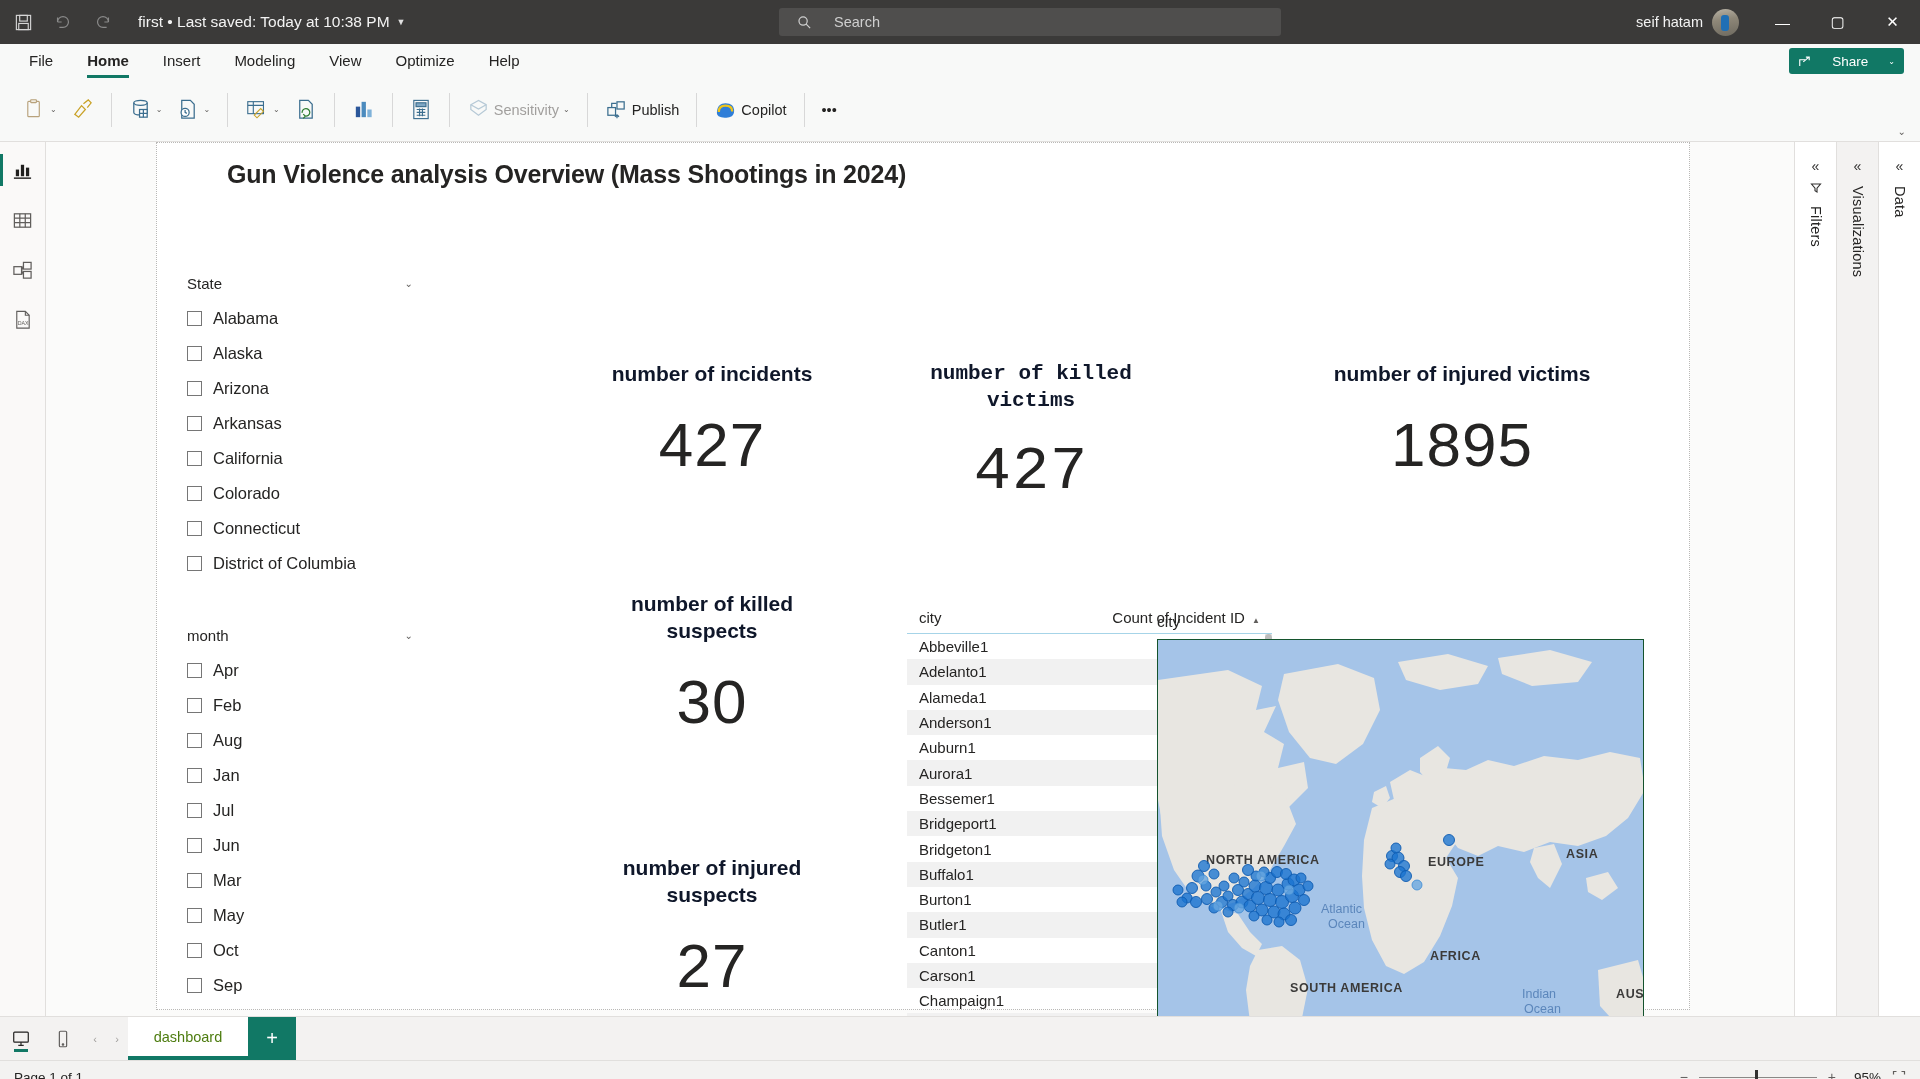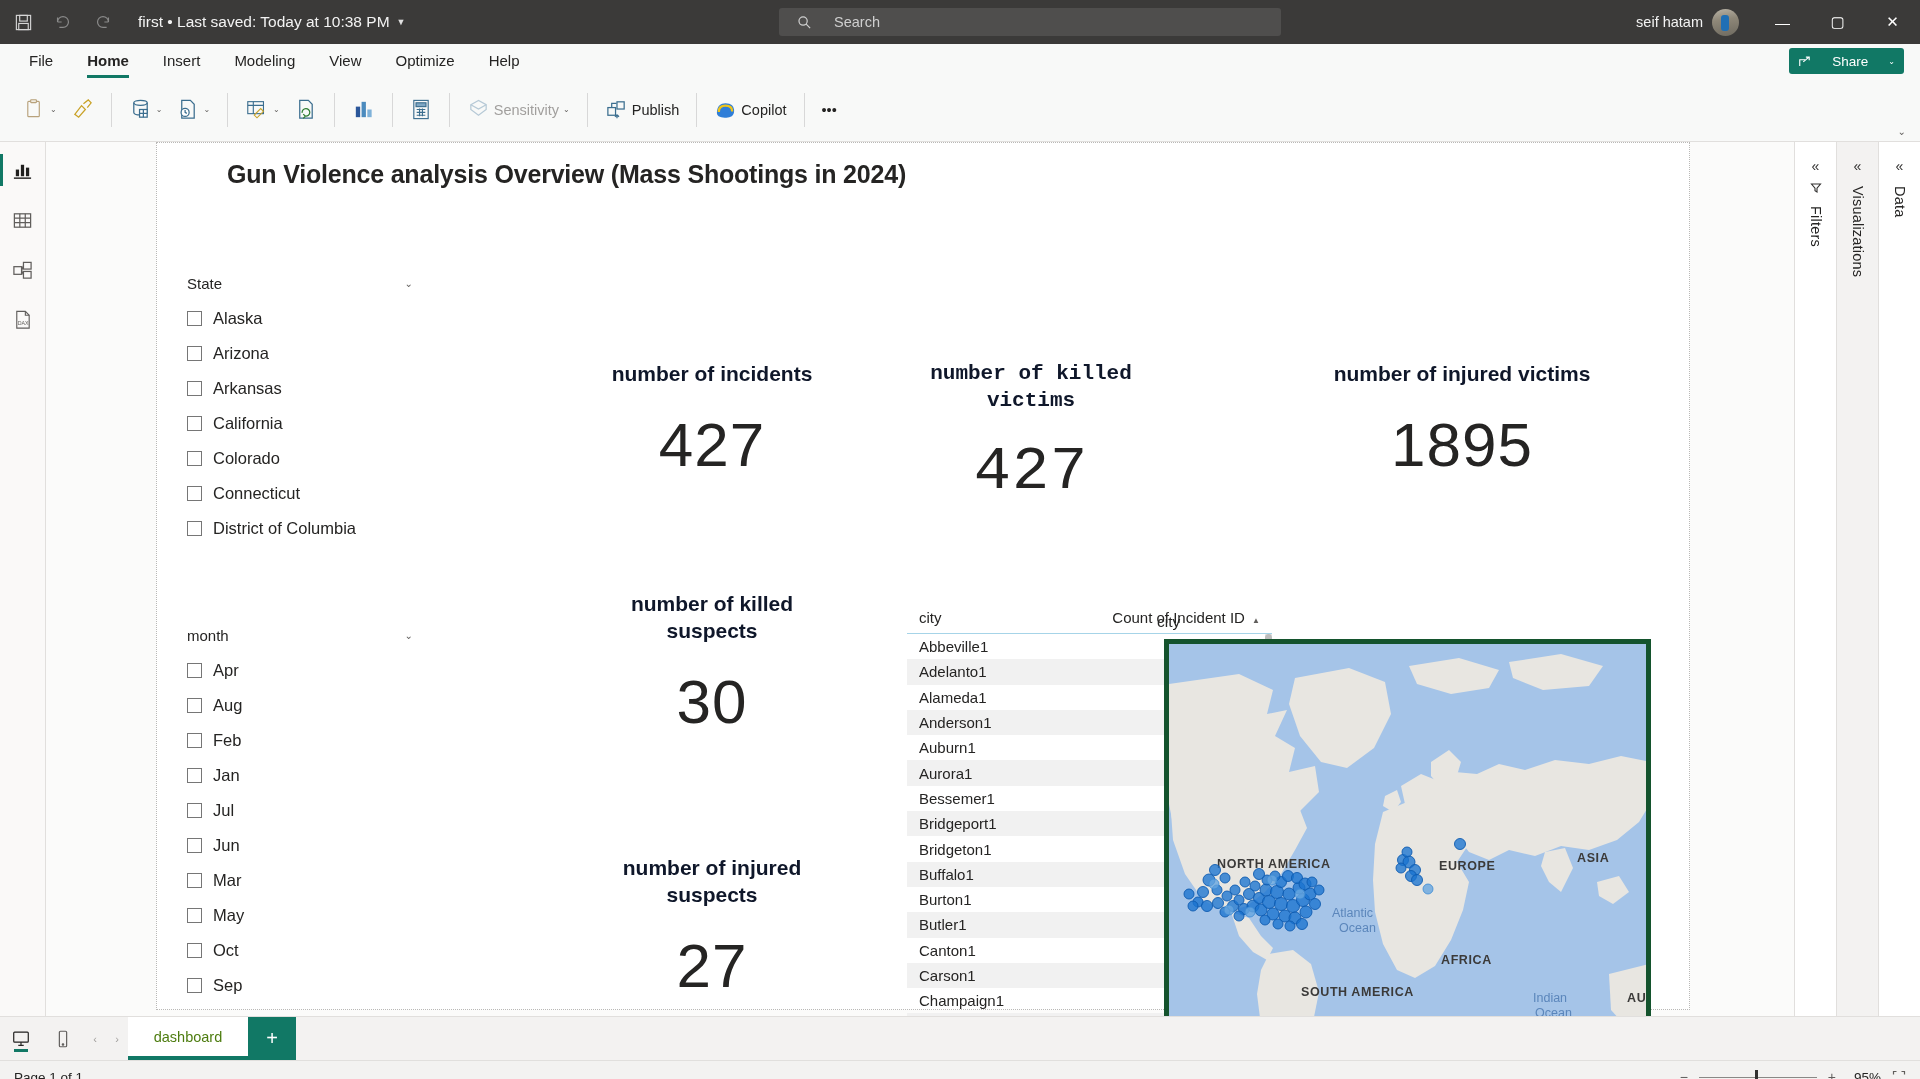--- a/index.html
+++ b/index.html
@@ -185,22 +185,22 @@
     height: 450px;
   }
   .tv-thumb {
     position: absolute; right: 0; top: 0; width: 7px; height: 38px;
     background: #bdbdbd; border-radius: 4px;
   }
 
   .mapvis { position: absolute; left: 1000px; top: 470px; width: 487px; }
   .map-title { font-size: 15.5px; color: #252423; margin-bottom: 8px; }
   .map-frame {
-    width: 487px; height: 440px; border: 5px solid #14532d;
-    position: relative; overflow: hidden; background: #a5c4e8; margin-left: 7px;
+    width: 487px; height: 440px; border: 1px solid #14532d;
+    position: relative; overflow: hidden; background: #a5c4e8;
   }
 
   
   .pagebar {
     height: 44px; background: #f3f2f1; display: flex; align-items: stretch;
     border-top: 1px solid #e1dfdd;
   }
   .pb-icon {
     width: 42px; display: flex; align-items: center; justify-content: center;
     color: #605e5c; position: relative;
@@ -474,20 +474,24 @@
       <div class="report-title">Gun Violence analysis Overview (Mass Shootings in 2024)</div>
 
       <div class="slicer" style="left:30px; top:132px; width:238px;">
         <div class="slicer-head">
           <span>State</span>
           <span class="cv">⌄</span>
         </div>
         <div class="slicer-list" style="height:322px; overflow:hidden;">
           <div class="slicer-row">
               <span class="cbox"></span>
+              <span>Alabama</span>
+            </div>
+          <div class="slicer-row">
+              <span class="cbox"></span>
               <span>Alaska</span>
             </div>
           <div class="slicer-row">
               <span class="cbox"></span>
               <span>Arizona</span>
             </div>
           <div class="slicer-row">
               <span class="cbox"></span>
               <span>Arkansas</span>
             </div>
@@ -518,25 +522,25 @@
           <span>month</span>
           <span class="cv">⌄</span>
         </div>
         <div class="slicer-list" style="height:352px; overflow:hidden;">
           <div class="slicer-row">
               <span class="cbox"></span>
               <span>Apr</span>
             </div>
           <div class="slicer-row">
               <span class="cbox"></span>
+              <span>Feb</span>
+            </div>
+          <div class="slicer-row">
+              <span class="cbox"></span>
               <span>Aug</span>
-            </div>
-          <div class="slicer-row">
-              <span class="cbox"></span>
-              <span>Feb</span>
             </div>
           <div class="slicer-row">
               <span class="cbox"></span>
               <span>Jan</span>
             </div>
           <div class="slicer-row">
               <span class="cbox"></span>
               <span>Jul</span>
             </div>
           <div class="slicer-row">

